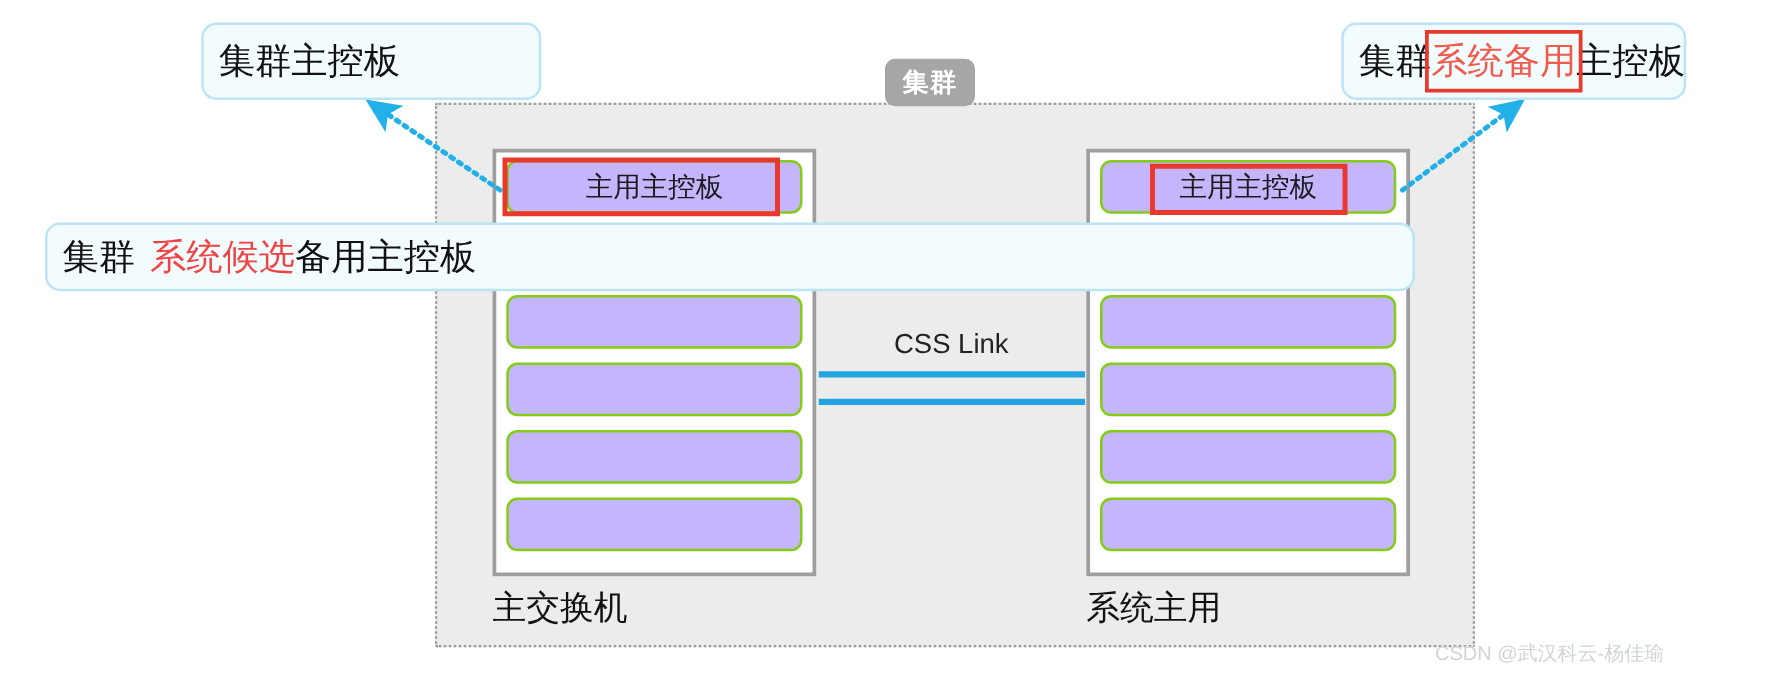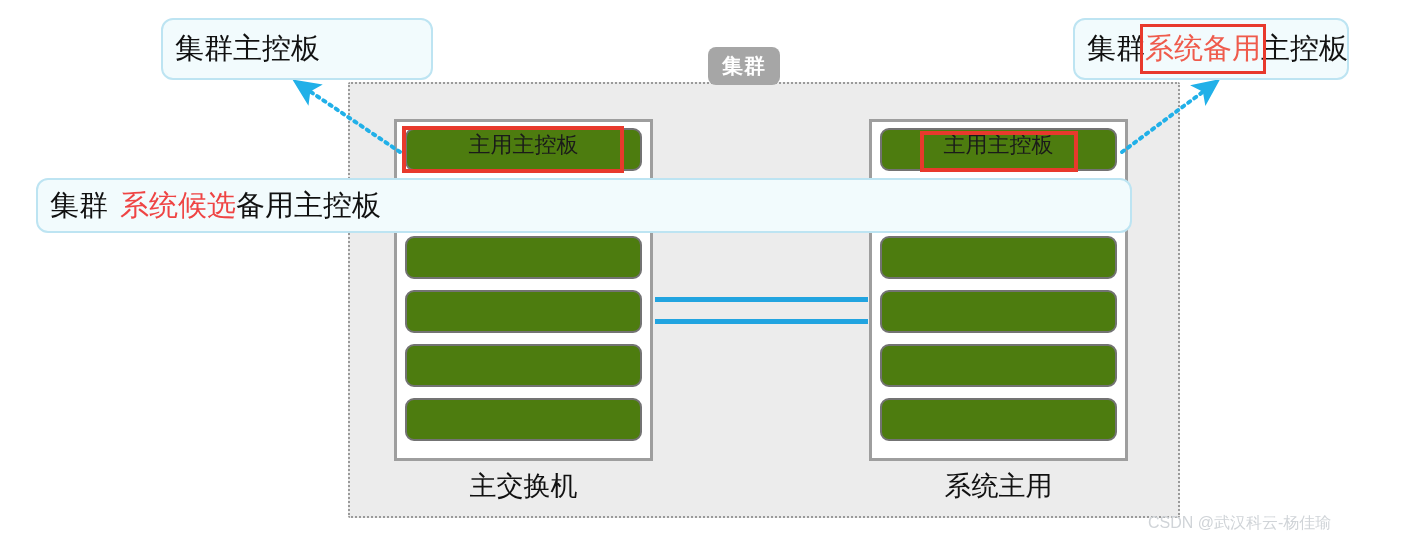--- a/index.html
+++ b/index.html
@@ -46,35 +46,34 @@
     padding:6px 8px;
     z-index:3;
   }
   .chassis.left{left:394px;}
   .chassis.right{left:869px;}
 
   .slot{
     position:relative;
     height:43px;
     margin-bottom:11px;
-    border:2px solid #737373;
+    border:2px solid #84cc16;
     border-radius:9px;
-    background:#4d7c0f;
-    box-sizing:border-box;
-    display:flex;align-items:flex-start;justify-content:center;
+    background:#c4b5fd;
+    box-sizing:border-box;
+    display:flex;align-items:center;justify-content:center;
     font-size:22px;
     color:#1a1a1a;
   }
   .slot:last-child{margin-bottom:0;}
 
   .switch-label{
     position:absolute;
     top:468px;
     width:259px;
-    text-align:center;
     font-size:27px;
     color:#111111;
     z-index:4;
   }
   .switch-label.left{left:394px;}
   .switch-label.right{left:869px;}
 
   
   .redbox{
     position:absolute;
@@ -187,20 +186,21 @@
     </div>
     <div class="slot">
       <span></span>
     </div>
     <div class="slot">
       <span></span>
     </div>
   </div>
   <div class="switch-label right">系统主用</div>
 
+  <div class="css-link-label">CSS Link</div>
   <div class="css-line" id="css-line-1"></div>
   <div class="css-line" id="css-line-2"></div>
 
   <div class="redbox" id="redbox-left"></div>
   <div class="redbox" id="redbox-right"></div>
 
   <svg class="arrow-svg" viewBox="0 0 1419 557">
     <defs>
       <marker id="ah" markerWidth="7" markerHeight="7" refX="3.2" refY="3.2" orient="auto">
         <path d="M0,0 L7,3.2 L0,6.4 L1.6,3.2 Z" fill="#21b0e8"></path>

